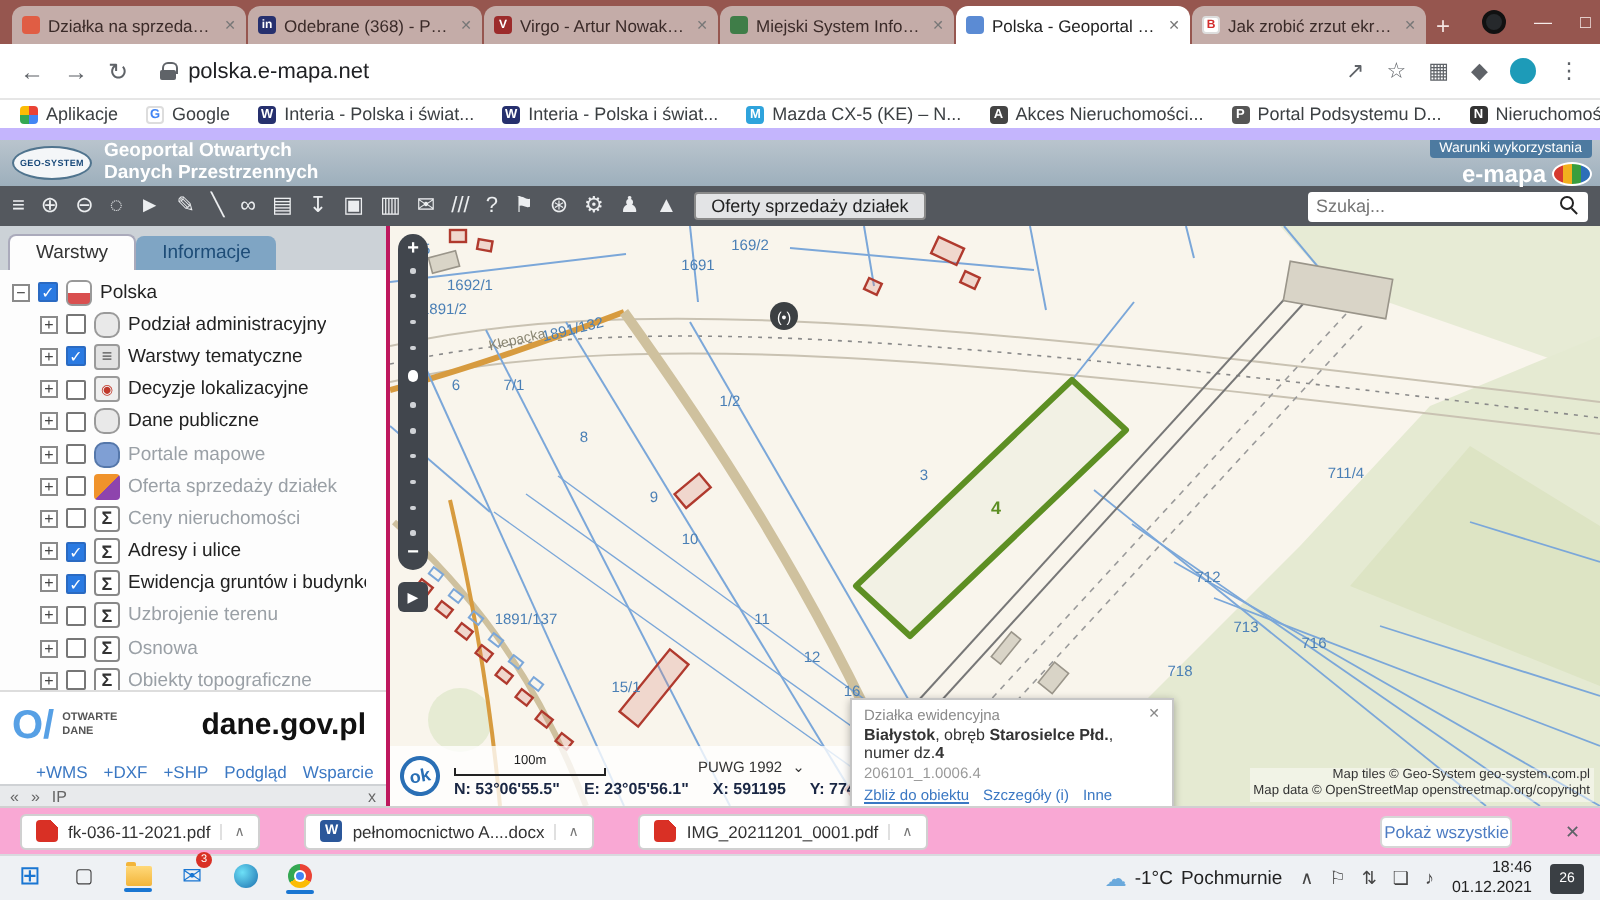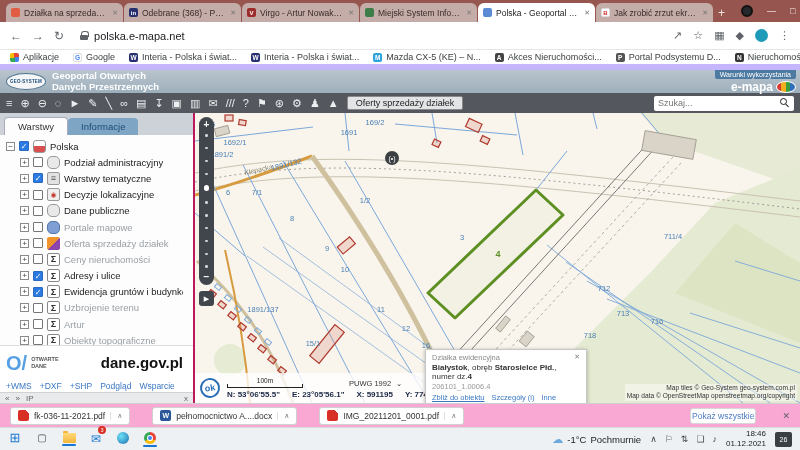--- a/index.html
+++ b/index.html
@@ -68,21 +68,21 @@
   .ic-sigma{background:#fff;border:1px solid #888;font-weight:bold}
   .tlabel{font-size:9.5px;color:#222;white-space:nowrap;overflow:hidden}
   .tlabel.dim{color:#9aa0a6}
   .vscroll{position:absolute;right:1px;top:2px;bottom:2px;width:9px;background:#eceef0;border:1px solid #d5d8da;font-size:6px;color:#555;text-align:center}
   .vthumb{position:absolute;left:1px;right:1px;top:12px;height:42px;background:#c3c7cb;border-radius:2px}
   .vs-up{position:absolute;top:1px;left:0;right:0}.vs-dn{position:absolute;bottom:1px;left:0;right:0}
   .dgbanner{height:34px;background:#fff;border-top:1px solid #ddd;display:flex;align-items:center;padding:0 6px}
   .dg-o{font-size:20px;font-weight:bold;color:#57a0e5;line-height:1}
   .dg-sm{font-size:5.5px;color:#555;line-height:1.15;margin:0 4px;font-weight:bold}
   .dg-site{margin-left:auto;font-size:15px;font-weight:bold;color:#111;padding-right:4px}
-  .slinks{height:13px;background:#fff;display:flex;gap:8px;align-items:center;padding:0 6px;font-size:8.5px;color:#3b78c3}
+  .slinks{height:13px;background:#fff;display:flex;gap:8px;align-items:center;padding:0 18px;font-size:8.5px;color:#3b78c3}
   .sfoot{height:11px;background:#e8eaec;border-top:1px solid #cfd2d5;display:flex;align-items:center;gap:6px;padding:0 5px;font-size:8px;color:#666}
   .sfoot .x{margin-left:auto}
   
   .map{flex:1;position:relative;background:#f9f5ec;overflow:hidden}
   .zslider{position:absolute;left:4px;top:4px;width:15px;height:168px;background:#41464d;border-radius:8px;display:flex;flex-direction:column;align-items:center;padding:3px 0;color:#fff;z-index:5}
   .zs-btn{font-size:10px;font-weight:bold;line-height:1}
   .zs-dots{flex:1;display:flex;flex-direction:column;align-items:center;justify-content:space-between;padding:4px 0}
   .zdot{width:2.5px;height:2.5px;border-radius:50%;background:#cfd2d6}
   .zdot.cur{width:5.5px;height:5.5px;background:#fff}
   .map-expand{position:absolute;left:4px;top:178px;width:15px;height:15px;background:#41464d;border-radius:3px;color:#fff;font-size:7px;display:flex;align-items:center;justify-content:center;z-index:5}
@@ -354,21 +354,21 @@
           <div class="trow">
             <span class="expander">+</span>
             <span class="cb"></span>
             <span class="ic ic-sigma">Σ</span>
             <span class="tlabel dim">Uzbrojenie terenu</span>
           </div>
           <div class="trow">
             <span class="expander">+</span>
             <span class="cb"></span>
             <span class="ic ic-sigma">Σ</span>
-            <span class="tlabel dim">Artur</span>
+            <span class="tlabel dim">Osnowa</span>
           </div>
           <div class="trow">
             <span class="expander">+</span>
             <span class="cb"></span>
             <span class="ic ic-sigma">Σ</span>
             <span class="tlabel dim">Obiekty topograficzne</span>
           </div>
         </div>
       <div class="vscroll" style="position: absolute; right: 2px; top: 140px; height: 206px;">
           <span class="vs-up">▲</span>

